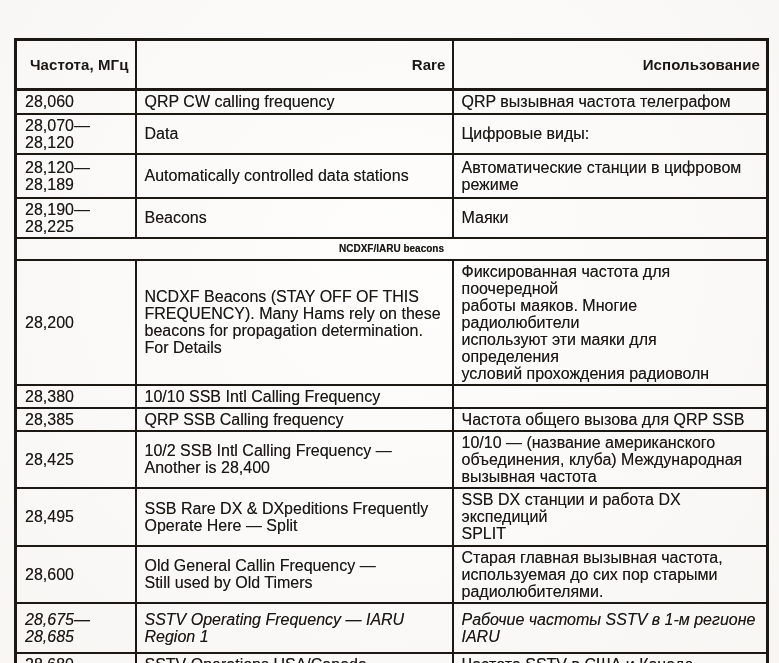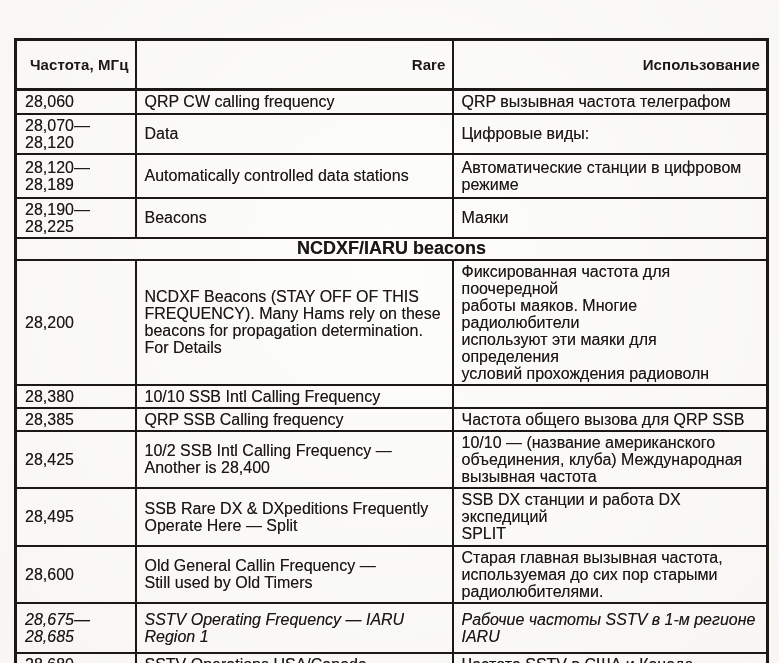--- a/index.html
+++ b/index.html
@@ -50,21 +50,21 @@
     line-height: 17px;
     vertical-align: middle;
     padding: 2px 8px;
     white-space: pre-line;
     text-shadow: 0 0 0.5px rgba(20,16,12,0.55); 
   }
   table.bandplan td.freq { padding-left: 8px; }
   table.bandplan tr.section-row td {
     font-weight: bold;
     text-align: center;
-    font-size: 18px;
+    font-size: 10px;
     padding: 1px 4px;
   }
 </style>
 </head>
 <body>
 
 <div class="page">
   <table class="bandplan">
     <colgroup>
       <col class="c-freq">

